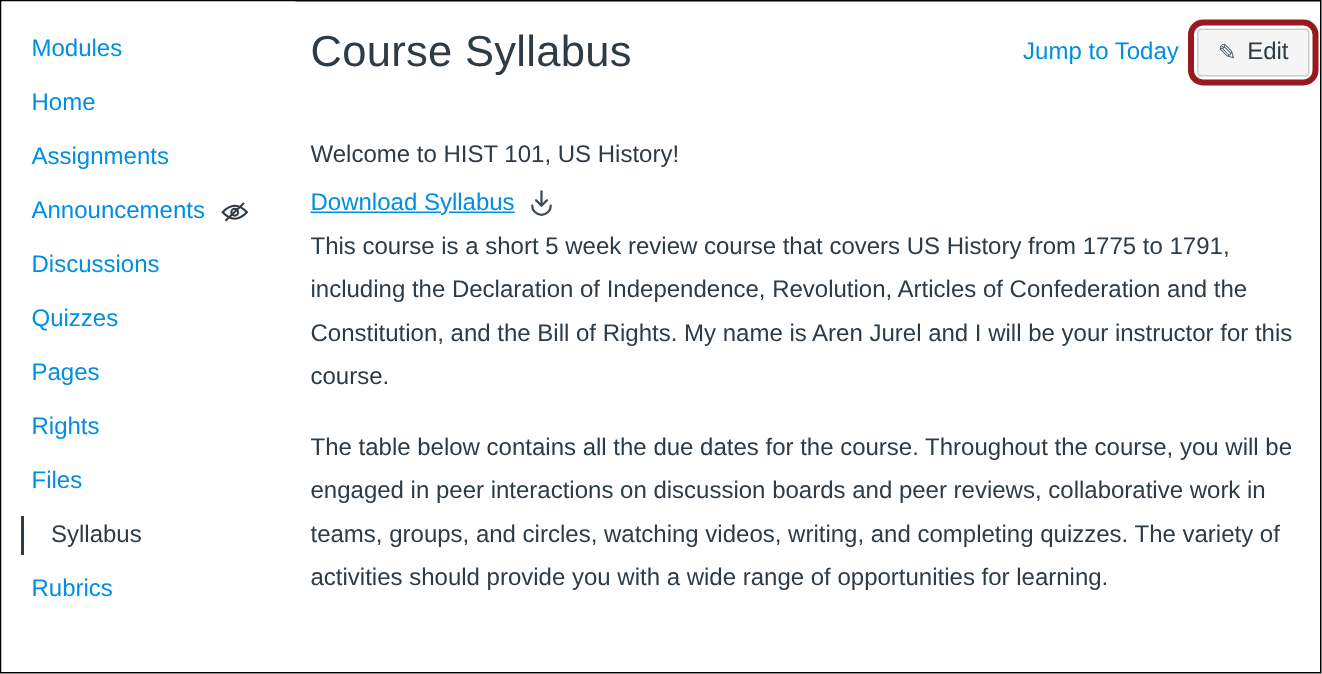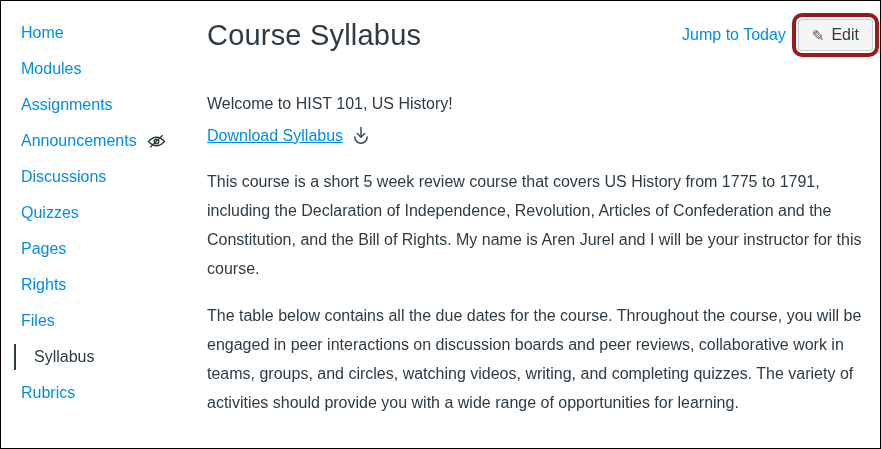--- a/index.html
+++ b/index.html
@@ -110,21 +110,20 @@
   .body-copy { margin-top: 30px; }
   .welcome-line {
     font-size: 16px;
     line-height: 29px;
     margin-bottom: 3px;
   }
   .download-row {
     display: flex;
     align-items: center;
     gap: 9px;
-    margin-bottom: 17px;
     height: 29px;
   }
   .download-link {
     font-size: 16px;
     color: #008EE2;
     text-decoration: underline;
     cursor: pointer;
   }
   .download-icon { display: inline-flex; align-items: flex-end; }
   .paragraph {
@@ -132,24 +131,24 @@
     line-height: 29px;
     margin-bottom: 18px;
     color: #2D3B45;
   }
 </style>
 </head>
 <body>
 
 <nav class="sidebar">
   <div class="nav-item">
+    <span class="nav-label">Modules</span>
+  </div>
+  <div class="nav-item">
     <span class="nav-label">Home</span>
-  </div>
-  <div class="nav-item">
-    <span class="nav-label">Modules</span>
   </div>
   <div class="nav-item">
     <span class="nav-label">Assignments</span>
   </div>
   <div class="nav-item">
     <span class="nav-label">Announcements</span>
     <span class="hidden-eye">
       <svg width="19" height="15" viewBox="0 0 20 15">
         <path d="M1.5 7.5 Q10 -1.5 18.5 7.5 Q10 16.5 1.5 7.5 Z" fill="none" stroke="#2D3B45" stroke-width="1.4"></path>
         <circle cx="10" cy="7.5" r="2.4" fill="none" stroke="#2D3B45" stroke-width="1.4"></circle>

